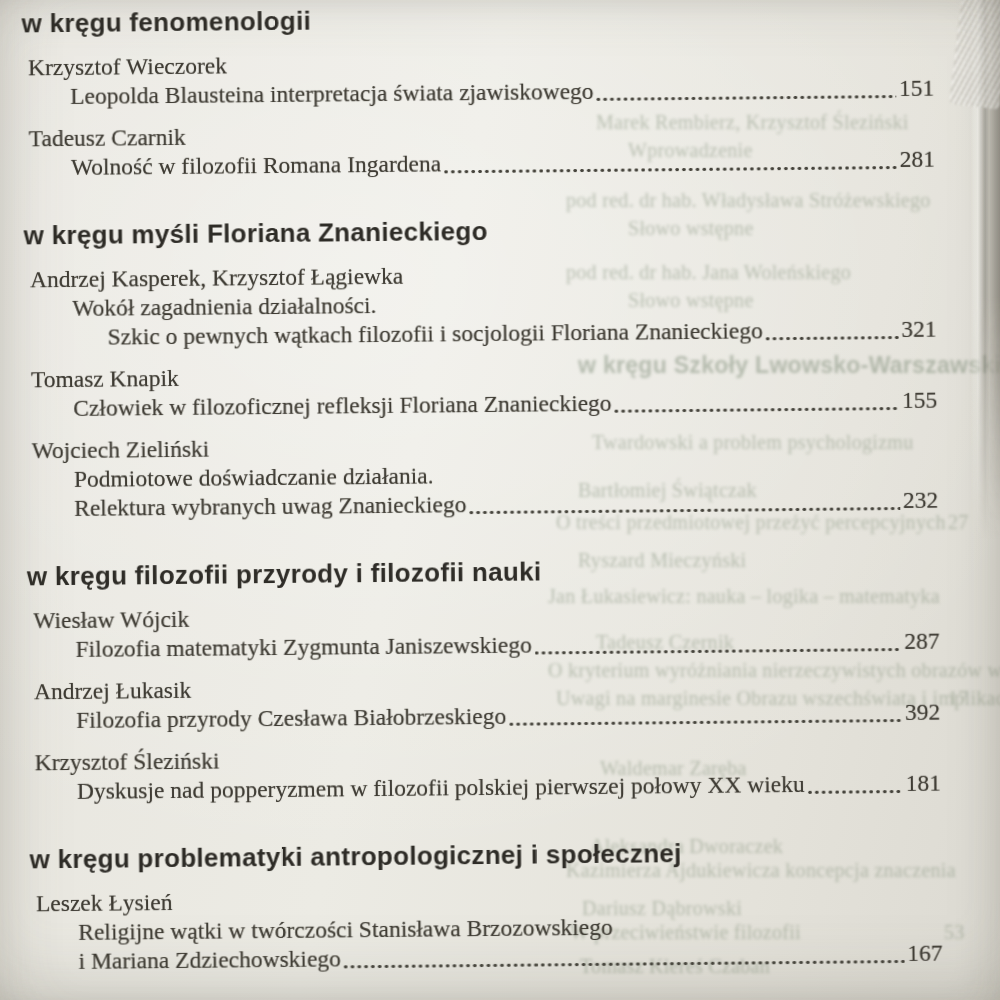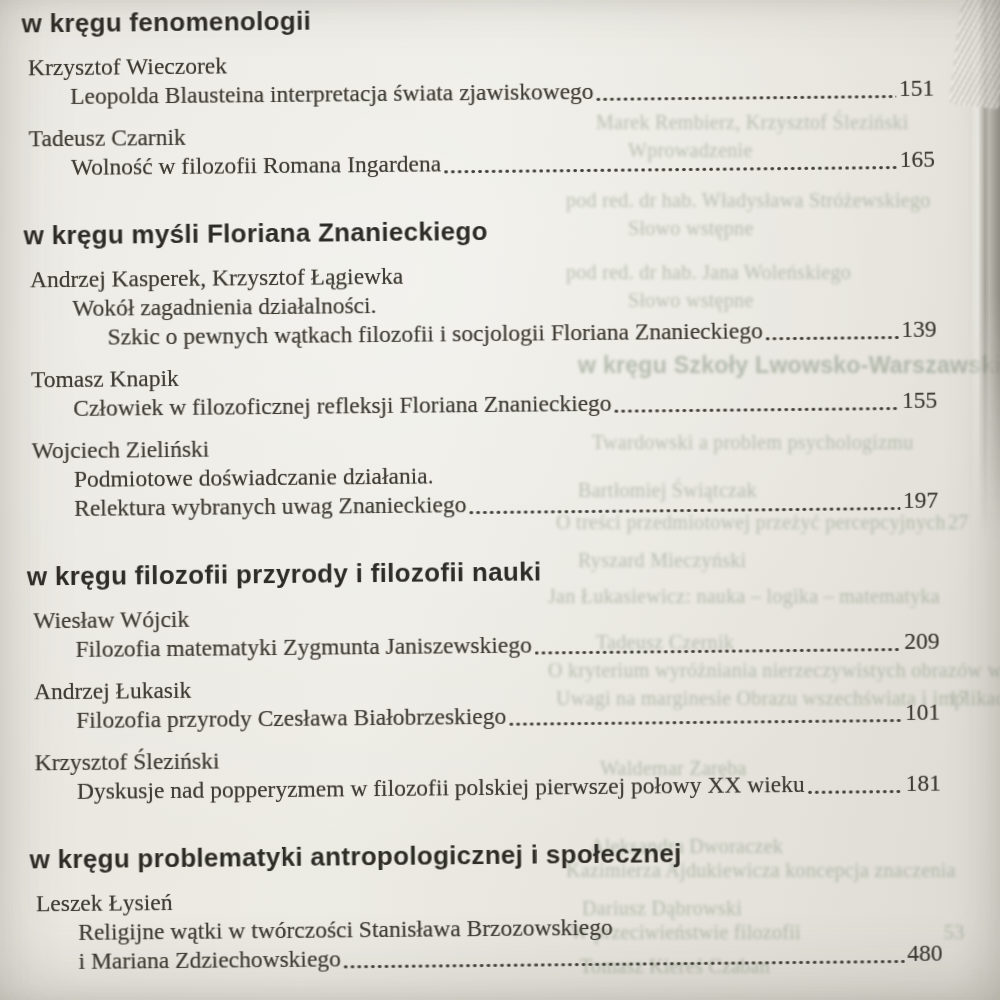--- a/index.html
+++ b/index.html
@@ -120,73 +120,73 @@
             <span class="ltext">Leopolda Blausteina interpretacja świata zjawiskowego</span>
             <span class="leader"></span>
             <span class="pagenum">151</span>
           </div>
         </div>
         <div class="entry">
           <div class="author">Tadeusz Czarnik</div>
           <div class="line indent1">
             <span class="ltext">Wolność w filozofii Romana Ingardena</span>
             <span class="leader"></span>
-            <span class="pagenum">165</span>
+            <span class="pagenum">281</span>
           </div>
         </div>
       </section>
       <section class="toc-section">
         <div class="heading">w kręgu myśli Floriana Znanieckiego</div>
         <div class="entry">
           <div class="author">Andrzej Kasperek, Krzysztof Łągiewka</div>
           <div class="line indent1">
             <span class="ltext">Wokół zagadnienia działalności.</span>
           </div>
           <div class="line indent2">
             <span class="ltext">Szkic o pewnych wątkach filozofii i socjologii Floriana Znanieckiego</span>
             <span class="leader"></span>
-            <span class="pagenum">139</span>
+            <span class="pagenum">321</span>
           </div>
         </div>
         <div class="entry">
           <div class="author">Tomasz Knapik</div>
           <div class="line indent1">
             <span class="ltext">Człowiek w filozoficznej refleksji Floriana Znanieckiego</span>
             <span class="leader"></span>
             <span class="pagenum">155</span>
           </div>
         </div>
         <div class="entry">
           <div class="author">Wojciech Zieliński</div>
           <div class="line indent1">
             <span class="ltext">Podmiotowe doświadczanie działania.</span>
           </div>
           <div class="line indent1">
             <span class="ltext">Relektura wybranych uwag Znanieckiego</span>
             <span class="leader"></span>
-            <span class="pagenum">197</span>
+            <span class="pagenum">232</span>
           </div>
         </div>
       </section>
       <section class="toc-section">
         <div class="heading">w kręgu filozofii przyrody i filozofii nauki</div>
         <div class="entry">
           <div class="author">Wiesław Wójcik</div>
           <div class="line indent1">
             <span class="ltext">Filozofia matematyki Zygmunta Janiszewskiego</span>
             <span class="leader"></span>
-            <span class="pagenum">209</span>
+            <span class="pagenum">287</span>
           </div>
         </div>
         <div class="entry">
           <div class="author">Andrzej Łukasik</div>
           <div class="line indent1">
             <span class="ltext">Filozofia przyrody Czesława Białobrzeskiego</span>
             <span class="leader"></span>
-            <span class="pagenum">101</span>
+            <span class="pagenum">392</span>
           </div>
         </div>
         <div class="entry">
           <div class="author">Krzysztof Śleziński</div>
           <div class="line indent1">
             <span class="ltext">Dyskusje nad popperyzmem w filozofii polskiej pierwszej połowy XX wieku</span>
             <span class="leader"></span>
             <span class="pagenum">181</span>
           </div>
         </div>
@@ -194,20 +194,20 @@
       <section class="toc-section">
         <div class="heading">w kręgu problematyki antropologicznej i społecznej</div>
         <div class="entry">
           <div class="author">Leszek Łysień</div>
           <div class="line indent1">
             <span class="ltext">Religijne wątki w twórczości Stanisława Brzozowskiego</span>
           </div>
           <div class="line indent1">
             <span class="ltext">i Mariana Zdziechowskiego</span>
             <span class="leader"></span>
-            <span class="pagenum">480</span>
+            <span class="pagenum">167</span>
           </div>
         </div>
       </section>
     </div>
   <div class="page-edge"></div>
   <div class="page-corner"></div>
 </div>
 
 </body></html>

